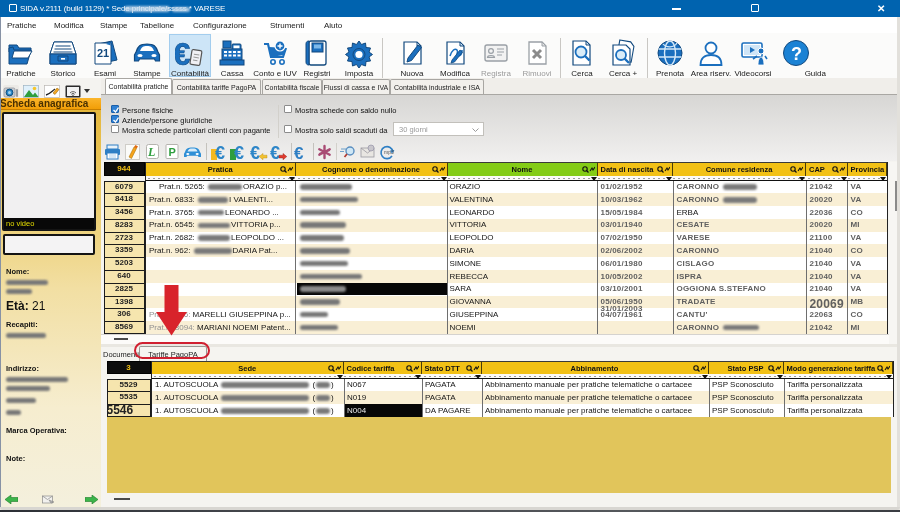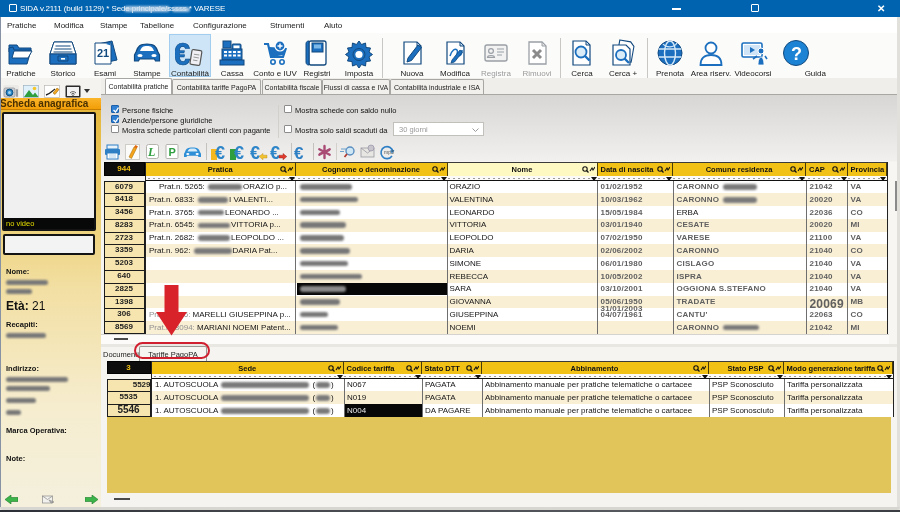--- a/index.html
+++ b/index.html
@@ -412,21 +412,21 @@
 <div class="a" style="left:146px;top:162px;width:149.5px;height:13.5px;background:#f2c115;border-top:1px solid #3a3a3a;border-right:1px solid #4a3c08;color:#111;font-weight:bold;font-size:7.5px;text-align:center;line-height:13.5px;white-space:nowrap;overflow:hidden">Pratica<svg width="13" height="8" style="position:absolute;right:2px;top:3px">
       <circle cx="3" cy="3" r="2.2" fill="none" stroke="#111" stroke-width="1.1"></circle>
       <path d="M4.5 4.5 l2 2" stroke="#111" stroke-width="1.2"></path>
       <path d="M8 5 l2-3 1 2 2-3" fill="none" stroke="#111" stroke-width="1.1"></path>
     </svg></div>
 <div class="a" style="left:295.5px;top:162px;width:152.0px;height:13.5px;background:#f2c115;border-top:1px solid #3a3a3a;border-right:1px solid #4a3c08;color:#111;font-weight:bold;font-size:7.5px;text-align:center;line-height:13.5px;white-space:nowrap;overflow:hidden">Cognome o denominazione<svg width="13" height="8" style="position:absolute;right:2px;top:3px">
       <circle cx="3" cy="3" r="2.2" fill="none" stroke="#111" stroke-width="1.1"></circle>
       <path d="M4.5 4.5 l2 2" stroke="#111" stroke-width="1.2"></path>
       <path d="M8 5 l2-3 1 2 2-3" fill="none" stroke="#111" stroke-width="1.1"></path>
     </svg></div>
-<div class="a" style="left:447.5px;top:162px;width:150.0px;height:13.5px;background:#fef9c3;border-top:1px solid #3a3a3a;border-right:1px solid #4a3c08;color:#111;font-weight:bold;font-size:7.5px;text-align:center;line-height:13.5px;white-space:nowrap;overflow:hidden">Nome<svg width="13" height="8" style="position:absolute;right:2px;top:3px">
+<div class="a" style="left:447.5px;top:162px;width:150.0px;height:13.5px;background:#84cc16;border-top:1px solid #3a3a3a;border-right:1px solid #4a3c08;color:#111;font-weight:bold;font-size:7.5px;text-align:center;line-height:13.5px;white-space:nowrap;overflow:hidden">Nome<svg width="13" height="8" style="position:absolute;right:2px;top:3px">
       <circle cx="3" cy="3" r="2.2" fill="none" stroke="#111" stroke-width="1.1"></circle>
       <path d="M4.5 4.5 l2 2" stroke="#111" stroke-width="1.2"></path>
       <path d="M8 5 l2-3 1 2 2-3" fill="none" stroke="#111" stroke-width="1.1"></path>
     </svg></div>
 <div class="a" style="left:597.5px;top:162px;width:75.5px;height:13.5px;background:#f2c115;border-top:1px solid #3a3a3a;border-right:1px solid #4a3c08;color:#111;font-weight:bold;font-size:7.5px;text-align:left;padding-left:3px;line-height:13.5px;white-space:nowrap;overflow:hidden">Data di nascita<svg width="13" height="8" style="position:absolute;right:2px;top:3px">
       <circle cx="3" cy="3" r="2.2" fill="none" stroke="#111" stroke-width="1.1"></circle>
       <path d="M4.5 4.5 l2 2" stroke="#111" stroke-width="1.2"></path>
       <path d="M8 5 l2-3 1 2 2-3" fill="none" stroke="#111" stroke-width="1.1"></path>
     </svg></div>
 <div class="a" style="left:673px;top:162px;width:133px;height:13.5px;background:#f2c115;border-top:1px solid #3a3a3a;border-right:1px solid #4a3c08;color:#111;font-weight:bold;font-size:7.5px;text-align:center;line-height:13.5px;white-space:nowrap;overflow:hidden">Comune residenza<svg width="13" height="8" style="position:absolute;right:2px;top:3px">
@@ -621,31 +621,31 @@
 <div class="a" style="left:151px;top:360.5px;width:1px;height:56.7px;background:#222"></div>
 <div class="a" style="left:343.5px;top:378.5px;width:1px;height:38.7px;background:#6e6e6e"></div>
 <div class="a" style="left:421.5px;top:378.5px;width:1px;height:38.7px;background:#6e6e6e"></div>
 <div class="a" style="left:481.5px;top:378.5px;width:1px;height:38.7px;background:#6e6e6e"></div>
 <div class="a" style="left:708.5px;top:378.5px;width:1px;height:38.7px;background:#6e6e6e"></div>
 <div class="a" style="left:783.5px;top:378.5px;width:1px;height:38.7px;background:#6e6e6e"></div>
 <div class="a" style="left:893px;top:360.5px;width:1px;height:56.7px;background:#222"></div>
 <div class="a" style="left:106.5px;top:378.5px;width:44px;height:38.7px;background:#f6e5ae;border:1px solid #1c1c1c"></div>
 <div class="a" style="left:106.5px;top:391px;width:44px;height:1px;background:#1c1c1c"></div>
 <div class="a" style="left:106.5px;top:404px;width:44px;height:1px;background:#1c1c1c"></div>
-<div class="a" style="left:106.5px;top:378.5px;width:44px;height:12.9px;font-size:8px;font-weight:bold;color:#222;text-align:right;line-height:12.9px">5529</div>
+<div class="a" style="left:106.5px;top:378.5px;width:44px;height:12.9px;font-size:8px;font-weight:bold;color:#222;text-align:center;line-height:12.9px">5529</div>
 <div class="a t" style="left:155px;top:380.3px;font-size:8px;color:#141414">1. AUTOSCUOLA <span style="display:inline-block;vertical-align:middle;background:#7a7a7a;border-radius:3px;filter:blur(1px);height:5.5px;width:88px;margin:0 1px"></span> (<span style="display:inline-block;vertical-align:middle;background:#7a7a7a;border-radius:3px;filter:blur(1px);height:5.5px;width:14px;margin:0 1px"></span>)</div>
 <div class="a t" style="left:485px;top:380.3px;font-size:8px;color:#141414">Abbinamento manuale per pratiche telematiche o cartacee</div>
 <div class="a t" style="left:712px;top:380.3px;font-size:8px;color:#141414">PSP Sconosciuto</div>
 <div class="a t" style="left:787px;top:380.3px;font-size:8px;color:#141414">Tariffa personalizzata</div>
 <div class="a" style="left:106.5px;top:391.4px;width:44px;height:12.9px;font-size:8px;font-weight:bold;color:#222;text-align:center;line-height:12.9px">5535</div>
 <div class="a t" style="left:155px;top:393.2px;font-size:8px;color:#141414">1. AUTOSCUOLA <span style="display:inline-block;vertical-align:middle;background:#7a7a7a;border-radius:3px;filter:blur(1px);height:5.5px;width:88px;margin:0 1px"></span> (<span style="display:inline-block;vertical-align:middle;background:#7a7a7a;border-radius:3px;filter:blur(1px);height:5.5px;width:14px;margin:0 1px"></span>)</div>
 <div class="a t" style="left:485px;top:393.2px;font-size:8px;color:#141414">Abbinamento manuale per pratiche telematiche o cartacee</div>
 <div class="a t" style="left:712px;top:393.2px;font-size:8px;color:#141414">PSP Sconosciuto</div>
 <div class="a t" style="left:787px;top:393.2px;font-size:8px;color:#141414">Tariffa personalizzata</div>
-<div class="a" style="left:106.5px;top:404.3px;width:44px;height:23px;font-size:10px;font-weight:bold;color:#222;text-align:center;line-height:12.9px">5546</div>
+<div class="a" style="left:106.5px;top:404.3px;width:44px;height:23px;font-size:12px;font-weight:bold;color:#222;text-align:left;line-height:12.9px">5546</div>
 <div class="a t" style="left:155px;top:406.1px;font-size:8px;color:#141414">1. AUTOSCUOLA <span style="display:inline-block;vertical-align:middle;background:#7a7a7a;border-radius:3px;filter:blur(1px);height:5.5px;width:88px;margin:0 1px"></span> (<span style="display:inline-block;vertical-align:middle;background:#7a7a7a;border-radius:3px;filter:blur(1px);height:5.5px;width:14px;margin:0 1px"></span>)</div>
 <div class="a t" style="left:485px;top:406.1px;font-size:8px;color:#141414">Abbinamento manuale per pratiche telematiche o cartacee</div>
 <div class="a t" style="left:712px;top:406.1px;font-size:8px;color:#141414">PSP Sconosciuto</div>
 <div class="a t" style="left:787px;top:406.1px;font-size:8px;color:#141414">Tariffa personalizzata</div>
 <div class="a t" style="left:347px;top:380.3px;font-size:8px;color:#141414">N067</div>
 <div class="a t" style="left:347px;top:393.2px;font-size:8px;color:#141414">N019</div>
 <div class="a" style="left:344.5px;top:404.3px;width:77px;height:12.9px;background:#070707"></div>
 <div class="a t" style="left:347px;top:406.1px;font-size:8px;color:#e8e8e8">N004</div>
 <div class="a t" style="left:425px;top:380.3px;font-size:8px;color:#141414">PAGATA</div>
 <div class="a t" style="left:425px;top:393.2px;font-size:8px;color:#141414">PAGATA</div>

